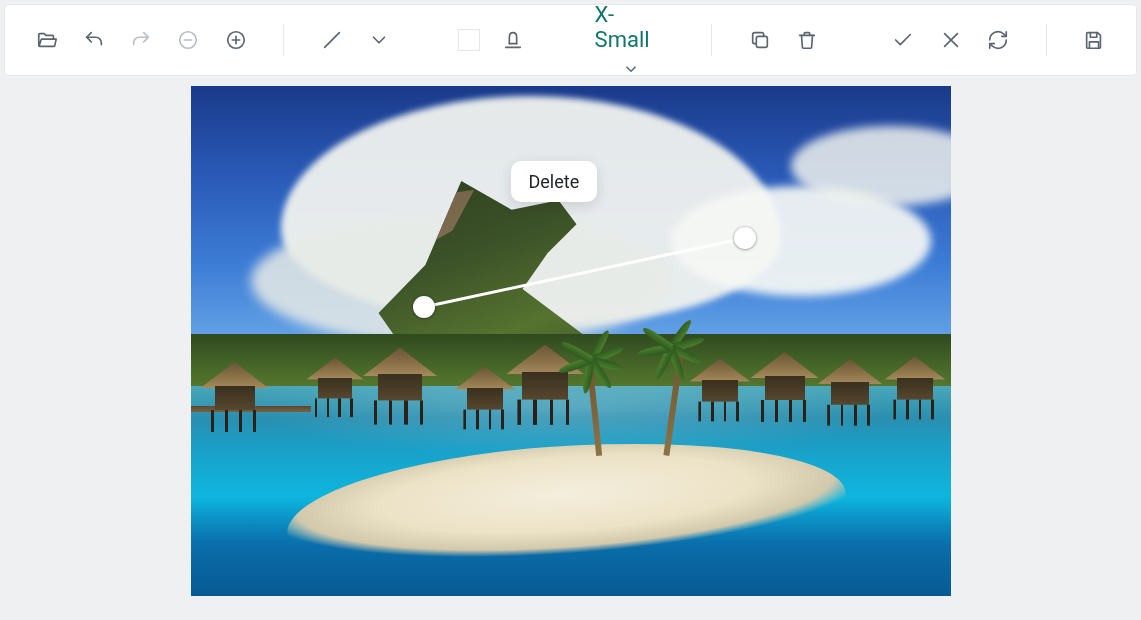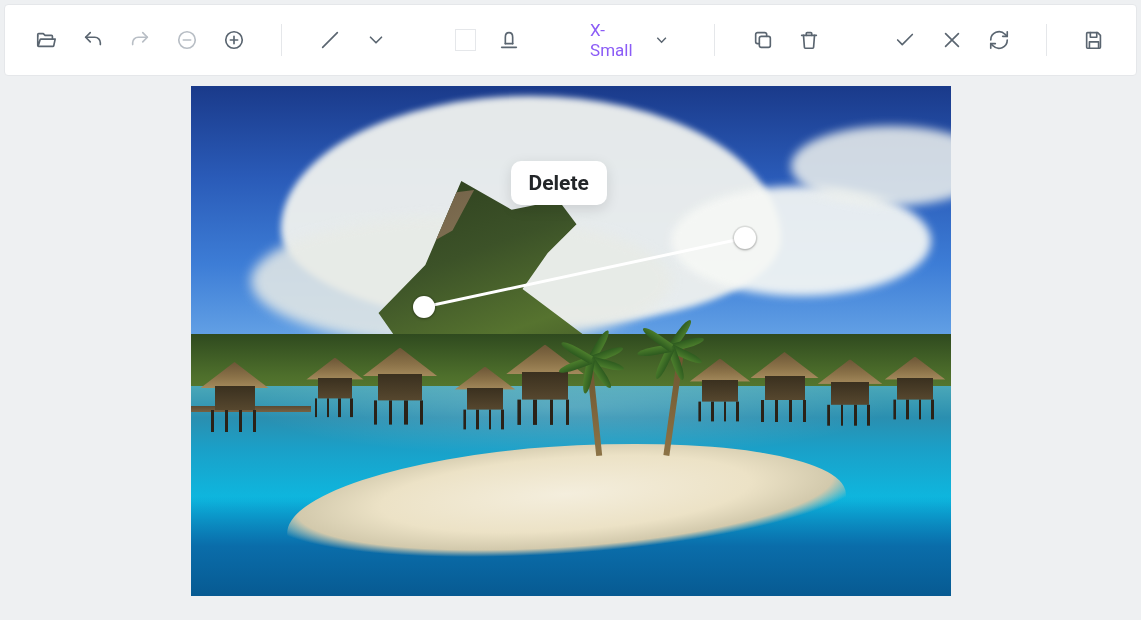--- a/index.html
+++ b/index.html
@@ -21,22 +21,23 @@
     width:28px;height:28px;
     display:flex;align-items:center;justify-content:center;
     color:#5a6570;
     cursor:pointer;
   }
   .tb-btn svg { width:22px;height:22px;stroke:#5a6570;stroke-width:1.8;fill:none;stroke-linecap:round;stroke-linejoin:round;}
   .disabled svg { stroke:#b8bec5; }
   .divider { width:1px;height:32px;background:#e5e7ea;margin:0 14px; }
   .color-swatch { width:22px;height:22px;background:#fff;border:1px solid #e5e7ea;}
   .thickness-picker{
-    display:flex;align-items:center;gap:8px;color:#8b5cf6;font-size:17px;cursor:pointer;
+    display:flex;align-items:center;gap:8px;color:#0f766e;font-size:22px;cursor:pointer;
     padding:0 10px;
+    flex-direction:column;
   }
   .thickness-picker svg { width:18px;height:18px;stroke:#5a6570;stroke-width:2;fill:none;}
 
   .canvas-area{
     display:flex;justify-content:center;padding:6px 0 20px 0;
   }
   .canvas {
     width:760px;height:510px;background:#fff;position:relative;overflow:hidden;
   }
 
@@ -62,23 +63,22 @@
   .palm{position:absolute;width:6px;background:linear-gradient(#6a522e,#8c7346);}
   .fronds{position:absolute;width:60px;height:40px;}
   .fronds span{position:absolute;left:28px;top:18px;width:34px;height:8px;background:linear-gradient(#2d5a1f,#4c7e2c);border-radius:0 50% 50% 0;transform-origin:left center;}
 
   
   .anno-line{position:absolute;left:0;top:0;width:760px;height:510px;pointer-events:none;}
   .handle{position:absolute;width:22px;height:22px;background:#fff;border-radius:50%;box-shadow:0 0 0 1.5px rgba(0,0,0,.08),0 1px 3px rgba(0,0,0,.25);pointer-events:auto;cursor:grab;}
   
   .context-menu{
     position:absolute;background:#fff;border-radius:10px;padding:10px 18px;
-    box-shadow:0 4px 14px rgba(0,0,0,.12);font-size:21px;color:#232629;
+    box-shadow:0 4px 14px rgba(0,0,0,.12);font-size:18px;color:#232629;
     cursor:pointer;
-    font-weight:bold;
   }
 </style>
 </head>
 <body>
 
 <div class="toolbar">
 
   <div class="tb-btn" title="Open">
     <svg viewBox="0 0 24 24">
         <path d="M3 7.5V18a1 1 0 0 0 1 1h15.5a1 1 0 0 0 .96-.71L22 11H6.5a1 1 0 0 0-.96.71L4 17"></path>

